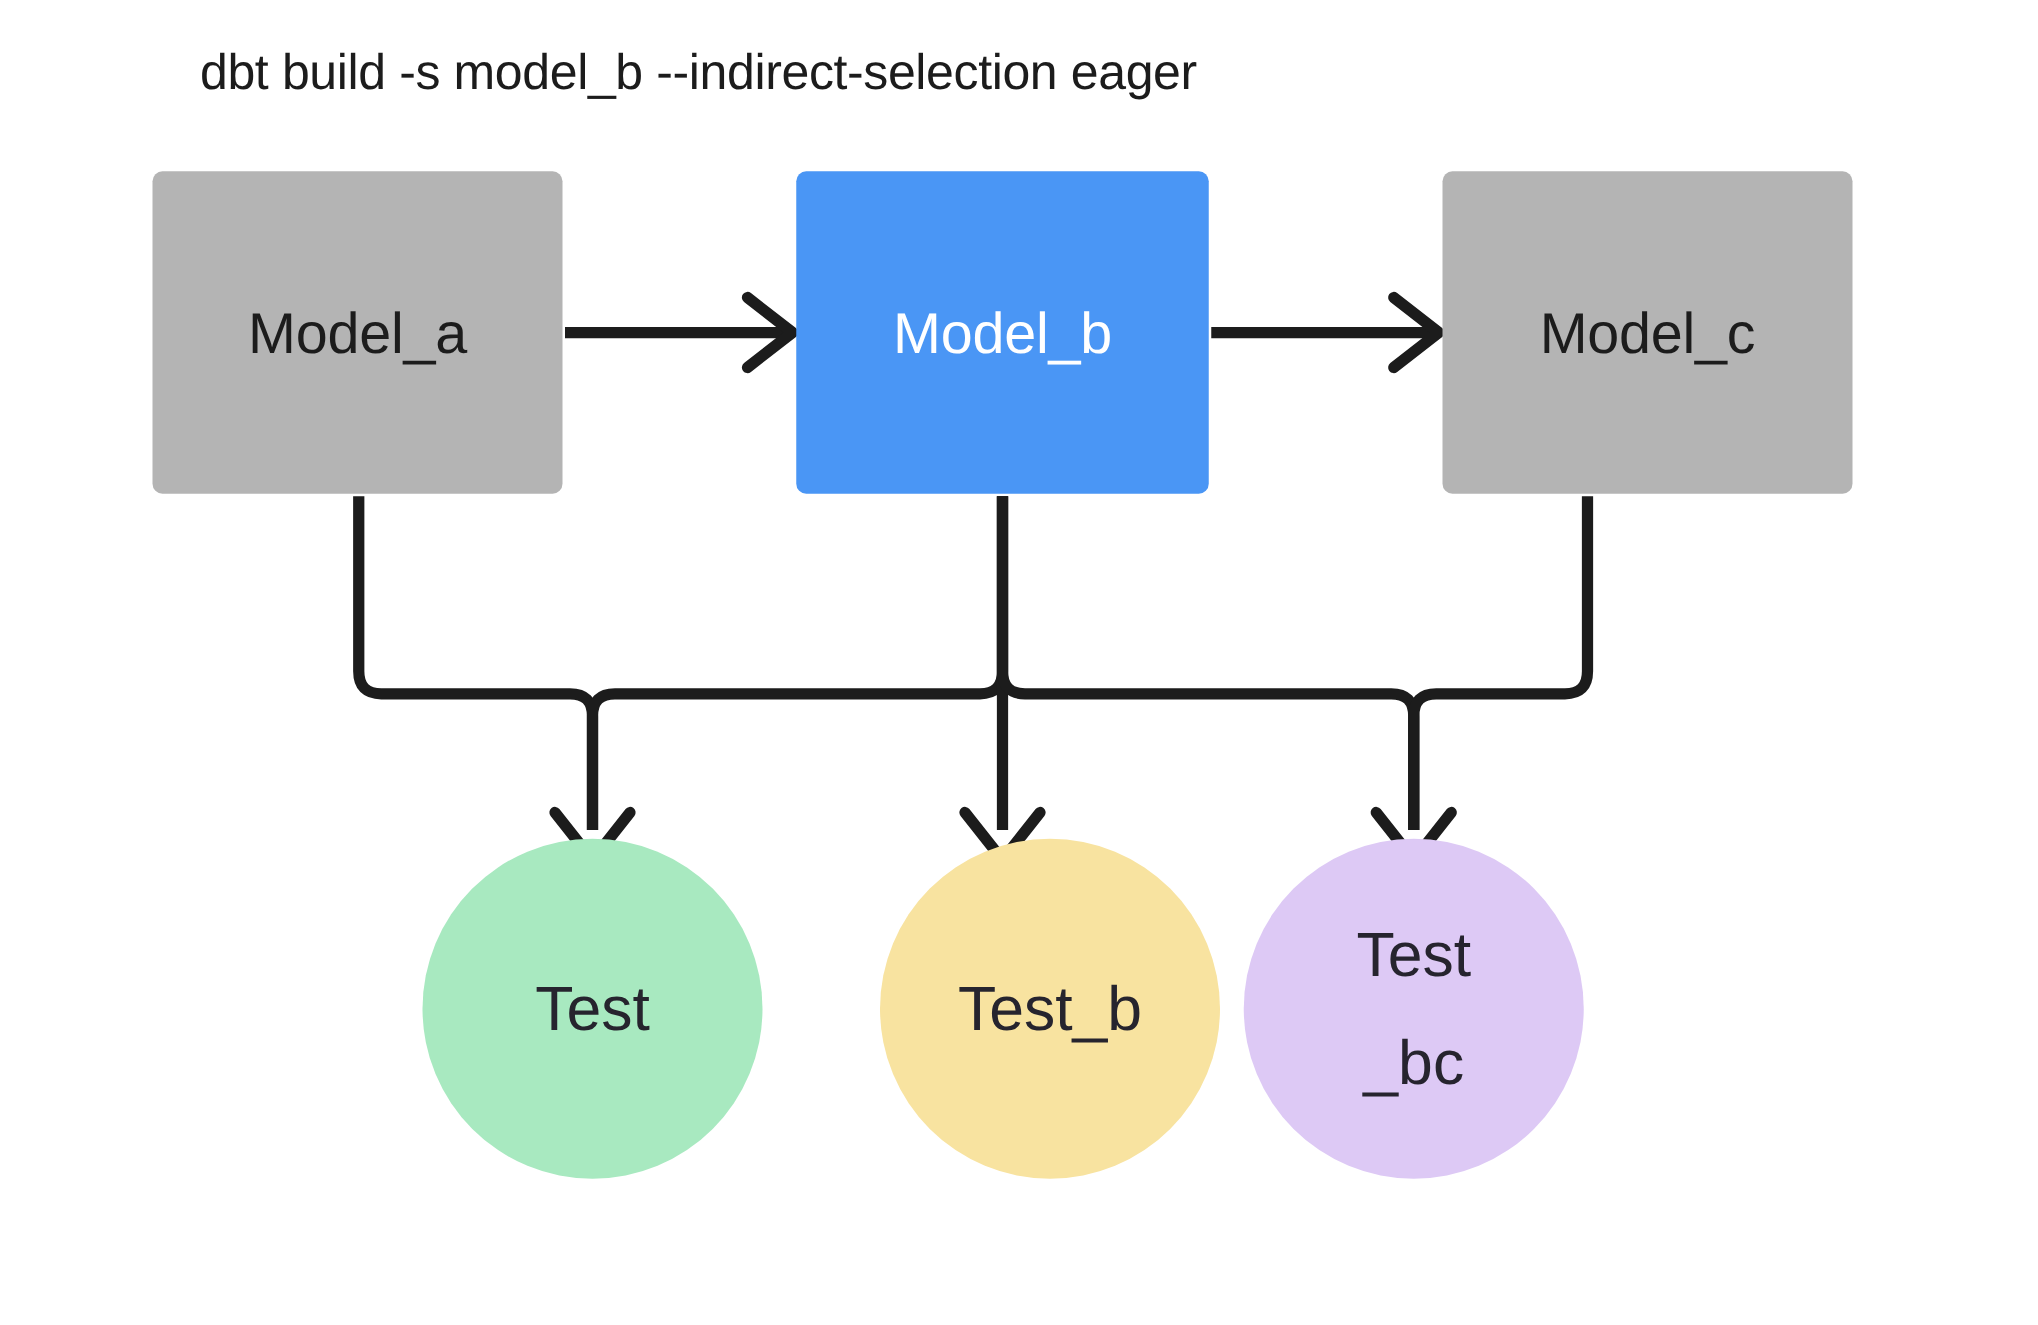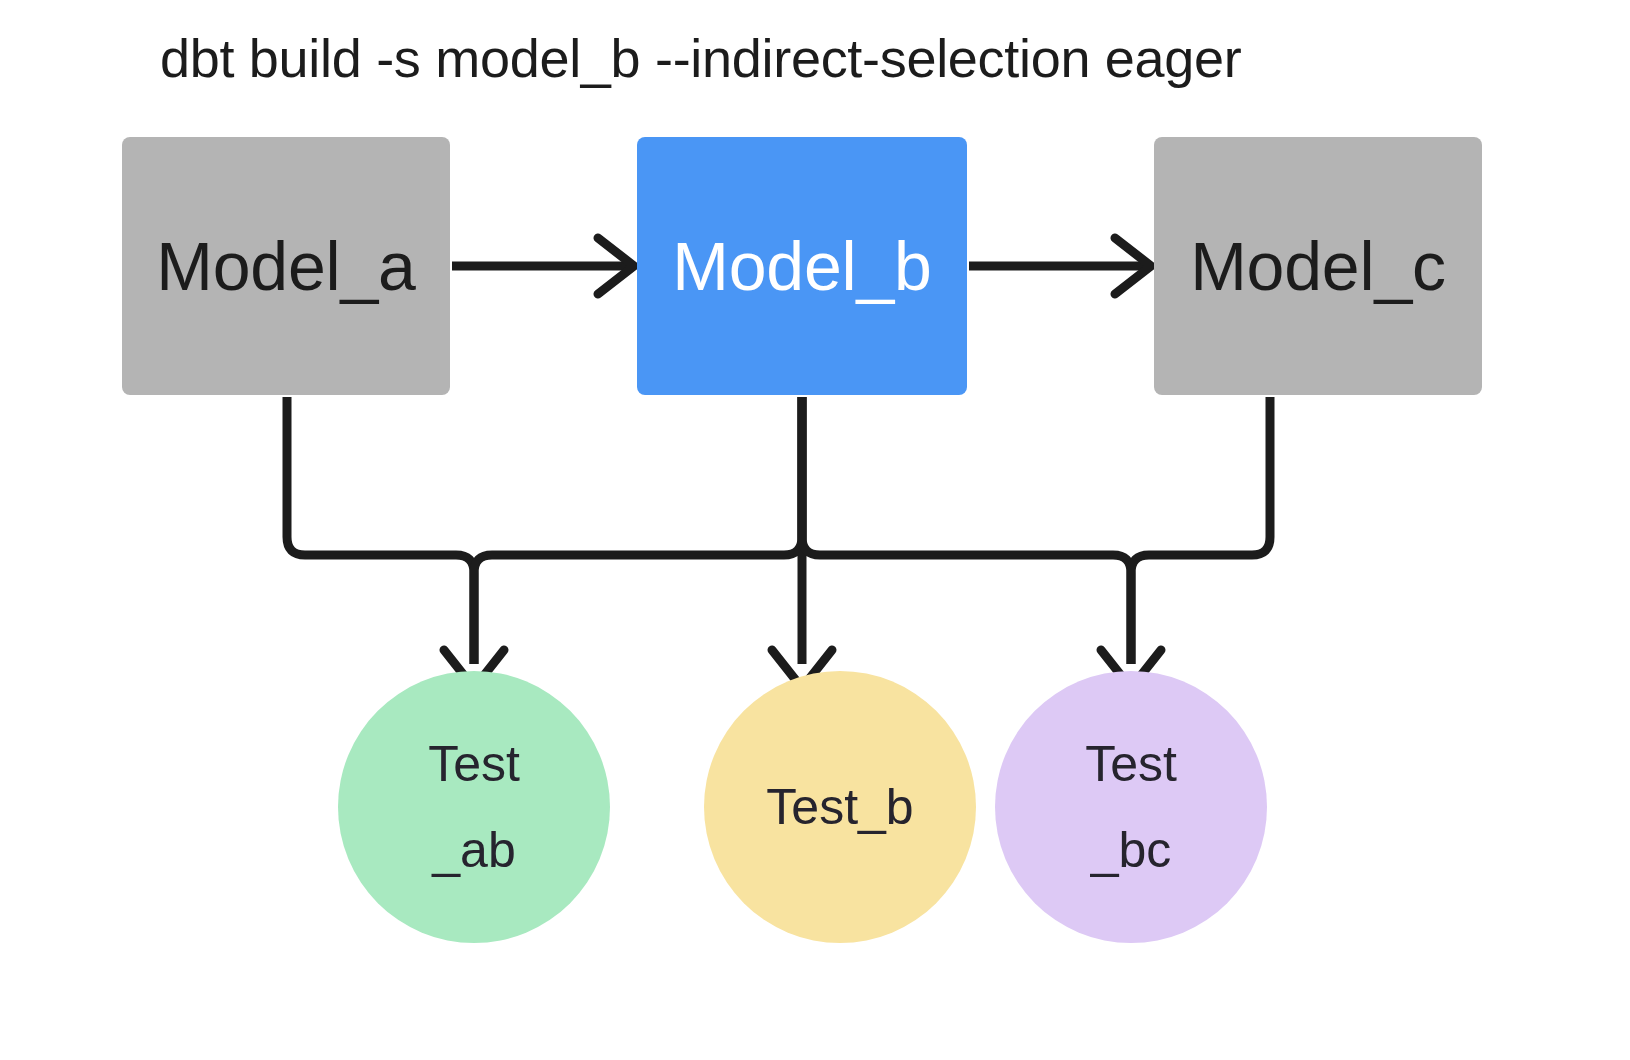--- a/index.html
+++ b/index.html
@@ -12,33 +12,33 @@
     width: 1630px;
     height: 1060px;
     background: #ffffff;
     overflow: hidden;
     font-family: "Liberation Sans", sans-serif;
   }
   #title {
     position: absolute;
     left: 160px;
     top: 26px;
-    font-size: 54px;
+    font-size: 40px;
     line-height: 64px;
     color: #1c1c1c;
     white-space: nowrap;
     letter-spacing: -0.3px;
   }
   .model-box {
     position: absolute;
     border-radius: 8px;
     display: flex;
     align-items: center;
     justify-content: center;
-    font-size: 68px;
+    font-size: 46px;
     letter-spacing: -0.2px;
   }
   .test-circle {
     position: absolute;
     border-radius: 50%;
     display: flex;
     flex-direction: column;
     align-items: center;
     justify-content: center;
     font-size: 50px;
@@ -111,21 +111,20 @@
   <div class="model-box" style="left:637px; top:137px; width:330px; height:258px; background:#4a96f5; color:#ffffff;text-align:center;">
     <span>Model_b</span>
   </div>
 
   <div class="model-box" style="left:1154px; top:137px; width:328px; height:258px; background:#b4b4b4; color:#1c1c1c;text-align:center;">
     <span>Model_c</span>
   </div>
 
   <div class="test-circle" style="left:338px; top:671px; width:272px; height:272px; background:#a8e9c0;">
     <span>Test</span>
-    <span>_ab</span>
   </div>
 
   <div class="test-circle" style="left:704px; top:671px; width:272px; height:272px; background:#f8e3a0;">
     <span>Test_b</span>
   </div>
 
   <div class="test-circle" style="left:995px; top:671px; width:272px; height:272px; background:#ddc9f5;">
     <span>Test</span>
     <span>_bc</span>
   </div>

